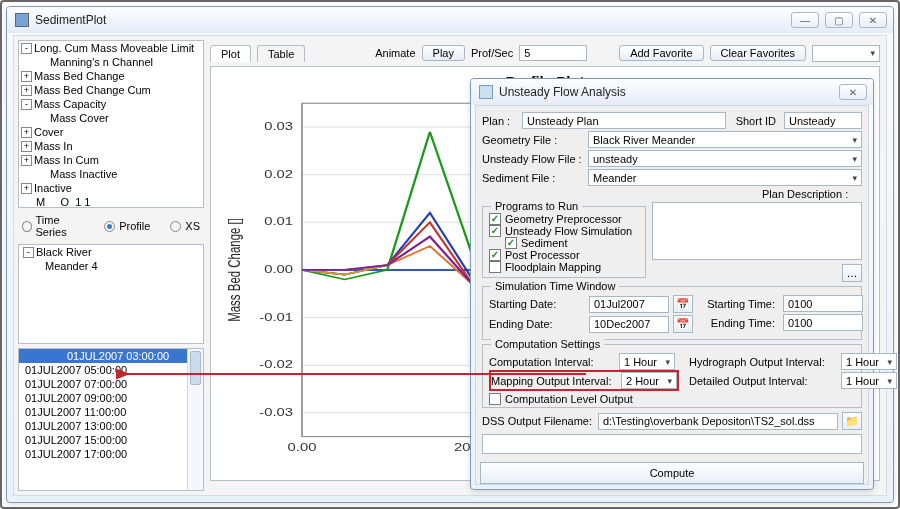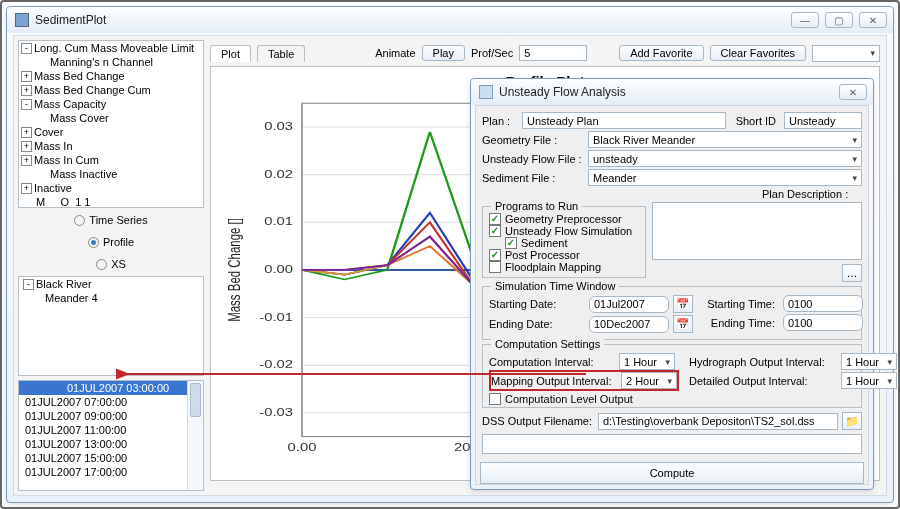--- a/index.html
+++ b/index.html
@@ -45,21 +45,21 @@
 
   
   .leftpanel {
     position:absolute; left:4px; top:4px; width:186px; bottom:4px;
     display:flex; flex-direction:column; gap:4px;
   }
   .treebox, .listbox {
     background:#fff; border:1px solid #b5bfc8; overflow:auto;
   }
   .treebox { flex: 0 0 168px; }
-  .radiorow { display:flex; gap:10px; padding:2px 4px; align-items:center;flex-direction:column;}
+  .radiorow { display:flex; gap:20px; padding:2px 4px; align-items:center;}
   .radio { display:flex; align-items:center; gap:4px; }
   .radio .dot { width:11px;height:11px;border:1px solid #888;border-radius:50%; display:flex;align-items:center;justify-content:center;}
   .radio.checked .dot::after{content:"";width:5px;height:5px;background:#3a7bc8;border-radius:50%;}
   .treebox2 { flex: 0 0 100px; background:#fff; border:1px solid #b5bfc8; overflow:auto;}
   .timeslist { flex:1; background:#fff; border:1px solid #b5bfc8; overflow-y:scroll;}
   .tree-item { padding:1px 4px; white-space:nowrap; display:flex; align-items:center; gap:2px;}
   .tree-toggle { width:11px;height:11px; border:1px solid #888; background:#fff; display:flex;align-items:center;justify-content:center; font-size:9px; line-height:1;}
   .time-row { padding:1px 6px; }
   .time-row.selected { background:#3a76d0; color:#fff;padding-left:48px; }
 
@@ -85,21 +85,21 @@
   }
   .win2 .body2 { position:absolute; left:4px; right:4px; top:26px; bottom:4px; background:#efefef; border:1px solid #cfd6dd; font-size:11px;}
   .menubar { background:#fff; padding:2px 6px; display:flex; gap:12px; color:#2a53a0;}
   .form { padding:4px 6px; }
   .row { display:flex; align-items:center; gap:4px; margin:2px 0;}
   .lbl { width:102px; text-align:left;}
   .lblR { width:76px; text-align:right; padding-right:4px;}
   .lblR2 { width:96px; }
   .fld { flex:1; border:1px solid #a6b7c6; background:#fff; padding:1px 4px; height:17px; display:flex; align-items:center;}
   .fld .caret { margin-left:auto; font-size:9px; color:#444;}
-  .fld.short { flex:0 0 80px;border-radius:6px;}
+  .fld.short { flex:0 0 80px;}
   .fld.dss { flex:1;}
   .group { border:1px solid #b5bfc8; padding:6px 6px 4px 6px; margin:4px 0; position:relative;}
   .group > .glabel { position:absolute; top:-7px; left:8px; background:#efefef; padding:0 4px; font-size:11px;}
   .chk { display:flex; align-items:center; gap:4px;}
   .chk .box { width:12px;height:12px;border:1px solid #777;background:#fff; display:flex;align-items:center;justify-content:center; font-size:10px; color:#2b6; line-height:1;}
   .chk.checked .box::after{content:"✓"; color:#228b22; font-weight:bold; font-size:10px;}
   .subchk { margin-left:16px;}
   .twoCol { display:flex; gap:10px;}
   .twoCol > div { flex:1;}
   .highlightRed { border:2px solid #c1272d; padding:0 0; margin-top:-2px;}
@@ -204,20 +204,21 @@
             <span>Black River</span>
           </div>
         <div class="tree-item" style="padding-left:26px;">
             <span>Meander 4</span>
           </div>
       </div>
 
       <div class="timeslist">
         <div id="times-container">
             <div class="time-row selected">01JUL2007 03:00:00</div>
+            <div class="time-row">01JUL2007 05:00:00</div>
             <div class="time-row">01JUL2007 07:00:00</div>
             <div class="time-row">01JUL2007 09:00:00</div>
             <div class="time-row">01JUL2007 11:00:00</div>
             <div class="time-row">01JUL2007 13:00:00</div>
             <div class="time-row">01JUL2007 15:00:00</div>
             <div class="time-row">01JUL2007 17:00:00</div>
           </div>
         <div class="scrollbar-sim">
             <div class="thumb"></div>
           </div>

